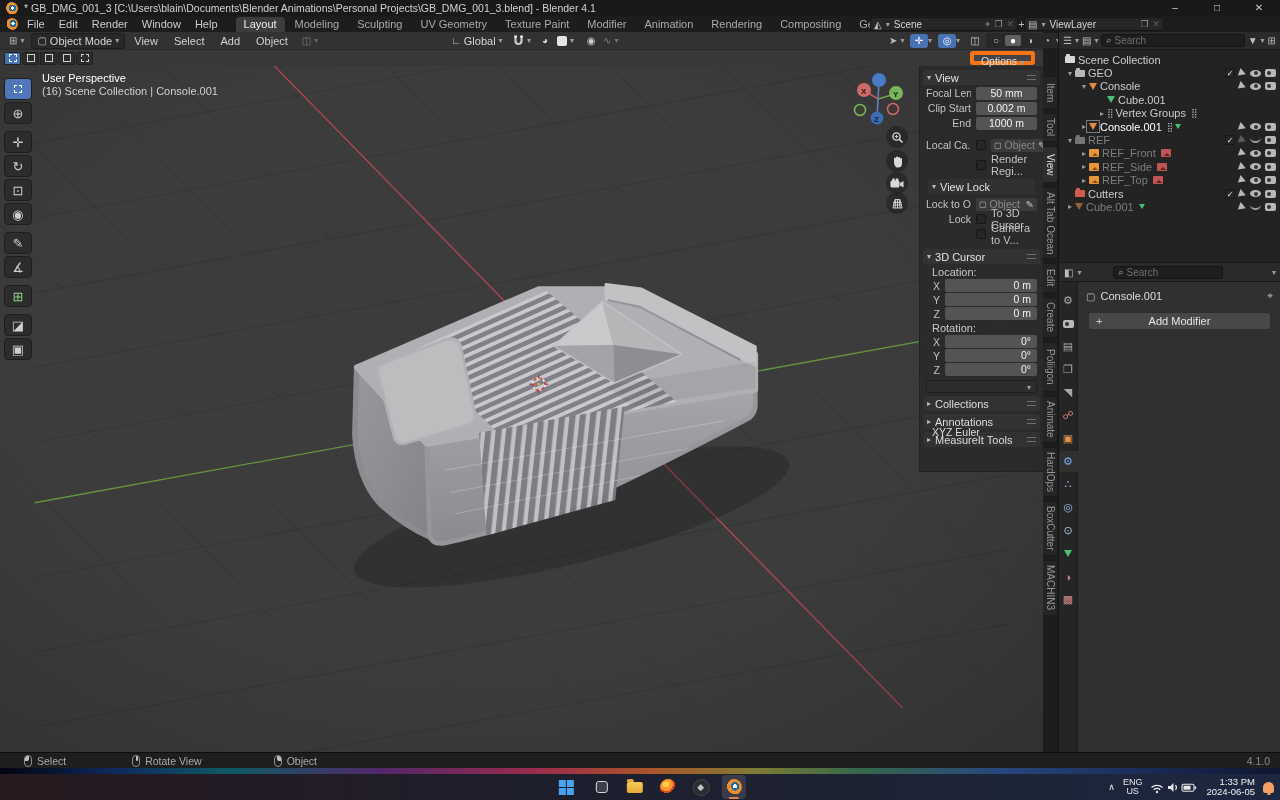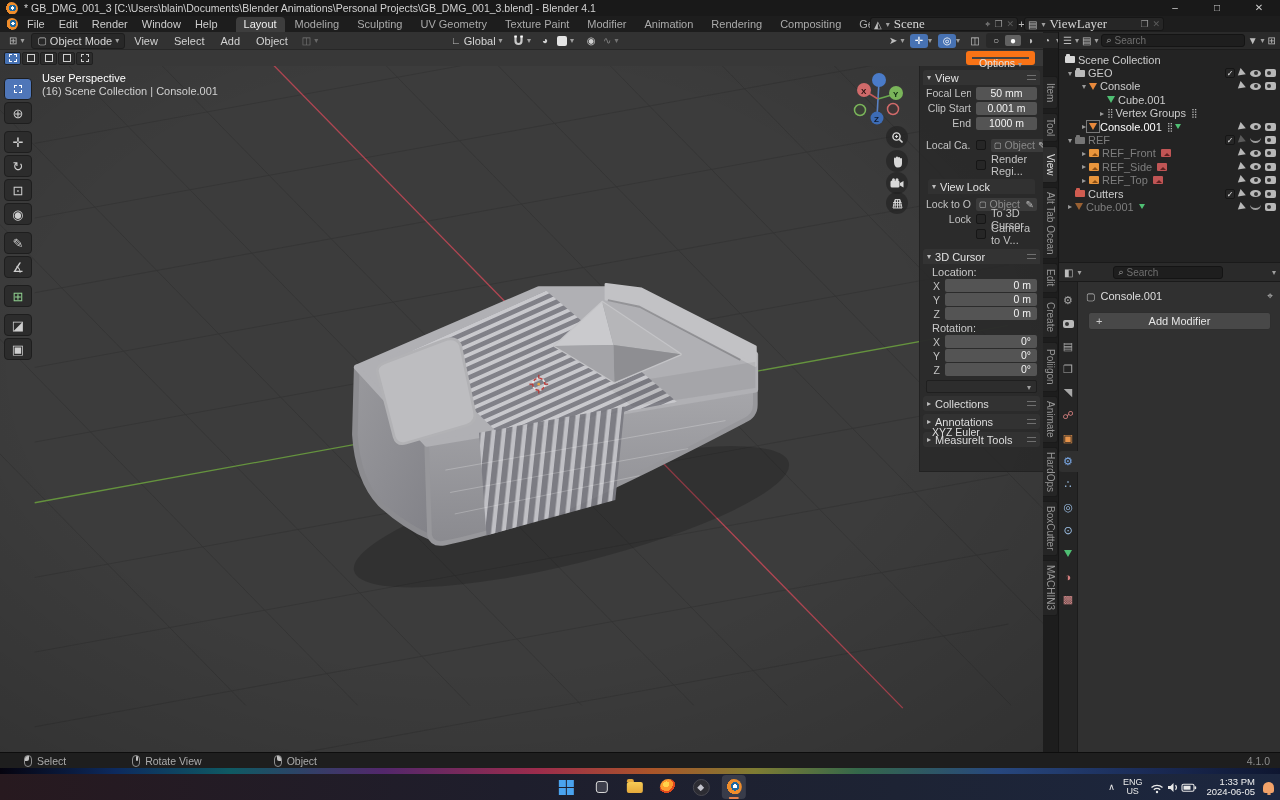--- a/index.html
+++ b/index.html
@@ -15,42 +15,42 @@
   .blogo { width:13px; height:13px; border-radius:50%;
     background: radial-gradient(circle at 58% 46%, #ffffff 0 1.7px, #20689d 1.7px 3.4px, #ef8d2c 3.4px 6.4px, rgba(0,0,0,0) 6.4px); }
 
   
   #menubar { position:absolute; left:0; top:16px; width:1280px; height:16px; background:#1d1d1d; display:flex; align-items:center; padding-left:6px; }
   #menubar .menu { padding:0 7px; color:#cdcdcd; font-size:11px; }
   #menubar .ws { padding:1px 8px 2px; margin:0 1px; color:#aaaaaa; font-size:11px; border-radius:4px 4px 0 0; }
   #menubar .ws.active { background:#3d3d3d; color:#eeeeee; }
   #menubar .wsplus { padding:0 6px; color:#bbbbbb; }
   .idwidget { display:flex; align-items:center; background:#262626; border:1px solid #161616; border-radius:3px; height:14px; padding:0 3px; gap:4px; }
-  .idwidget .txt { color:#d5d5d5; font-size:13px;font-family:Liberation Serif, serif; }
+  .idwidget .txt { color:#d5d5d5; font-size:10px; }
   .mini { color:#9a9a9a; font-size:9px; }
 
   
   #vp-header { position:absolute; left:0; top:32px; width:1043px; height:18px; background:#323232; border-bottom:1px solid #272727; display:flex; align-items:center; padding:0 4px; gap:2px; }
   .hbtn { display:flex; align-items:center; gap:3px; padding:1px 5px; border-radius:3px; color:#d6d6d6; font-size:11px; }
   .hbtn.dd { background:#282828; border:1px solid #1d1d1d; }
   .hmenu { padding:0 7px; color:#d2d2d2; }
   .caret { font-size:8px; color:#9f9f9f; }
   .togglebtn { width:18px; height:14px; border-radius:3px; display:flex; align-items:center; justify-content:center; font-size:10px; color:#cfcfcf; }
   .togglebtn.blue { background:#4772b3; color:#fff; }
   .shadegrp { display:flex; align-items:center; background:#282828; border-radius:3px; padding:0 2px; height:15px; gap:1px; }
   .shadegrp .sb { width:16px; text-align:center; font-size:10px; color:#bdbdbd; border-radius:2px; }
   .shadegrp .sb.active { background:#616161; color:#ffffff; }
 
   
   #tool-row { position:absolute; left:0; top:0; width:1043px; height:16px; background:#383838; display:flex; align-items:center; padding:0 4px; z-index:5; }
   .selmode { width:17px; height:13px; border-radius:2px; background:#2c2c2c; border:1px solid #202020; margin-right:1px; display:flex; align-items:center; justify-content:center; }
   .selmode.active { background:#4772b3; }
   .selglyph { width:8px; height:8px; border:1px dashed #cfcfcf; }
   .selmode.active .selglyph { border-color:#ffffff; }
-  #options-btn { position:absolute; right:8px; top:1px; background:#434343; border:6px solid #f97316; border-radius:3px; padding:0 7px; height:14px; line-height:13px; color:#e2e2e2; font-size:10.5px; }
+  #options-btn { position:absolute; right:8px; top:1px; background:#434343; border:4px solid #f97316; border-radius:3px; padding:0 7px; height:14px; line-height:13px; color:#e2e2e2; font-size:10.5px; }
 
   
   #viewport { position:absolute; left:0; top:50px; width:1043px; height:702px; background:#3c3c3c; overflow:hidden; }
   #vp-svg { position:absolute; left:0; top:0; }
   #vp-vignette { position:absolute; inset:0; background:radial-gradient(ellipse at 45% 45%, rgba(0,0,0,0) 55%, rgba(0,0,0,0.18) 100%); pointer-events:none; }
   #vp-text { position:absolute; left:42px; top:22px; line-height:13px; }
   #vp-text .l1 { color:#ffffff; font-size:11px; }
   #vp-text .l2 { color:#d0d0d0; font-size:11px; }
 
   
@@ -453,21 +453,21 @@
         <span class="tw">▾</span>
           <span>View</span>
           <span class="grip"></span>
       </div>
       <div class="prow">
           <span class="plabel">Focal Len...</span>
           <span class="pfield">50 mm</span>
         </div>
       <div class="prow">
           <span class="plabel">Clip Start</span>
-          <span class="pfield">0.001 m</span>
+          <span class="pfield">0.002 m</span>
         </div>
       <div class="prow">
           <span class="plabel">End</span>
           <span class="pfield">1000 m</span>
         </div>
       <div class="prow" style="margin-top:8px;">
         <span class="plabel">Local Ca...</span>
         <span class="chk"></span>
         <span class="pfield obj">
             <span class="ic" style="font-size:8px;">▢</span>

